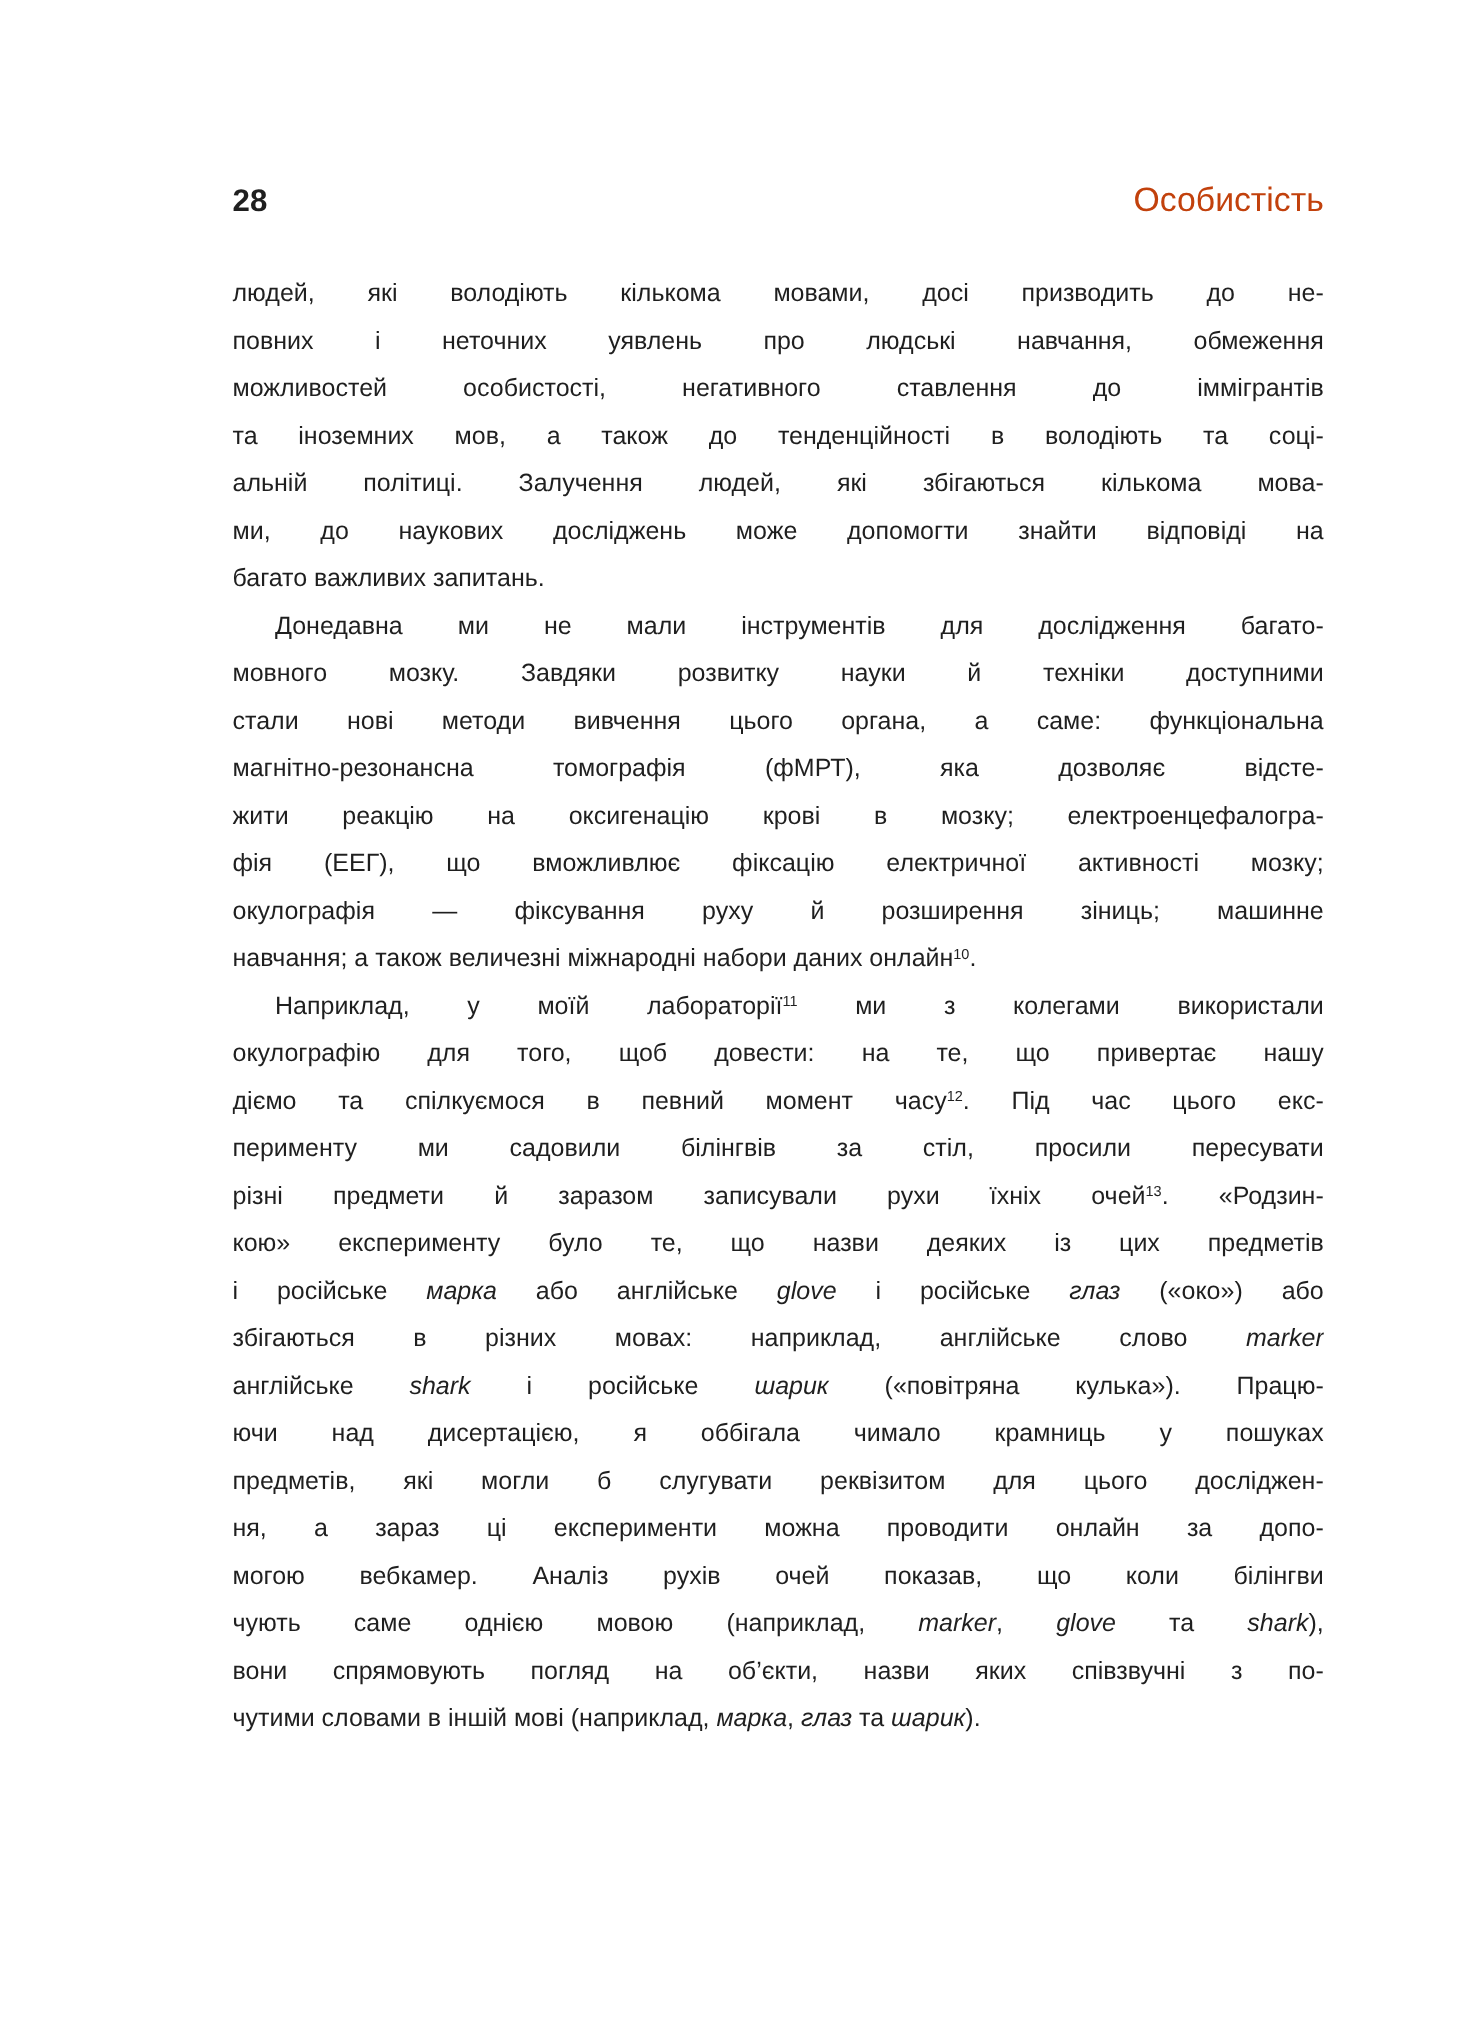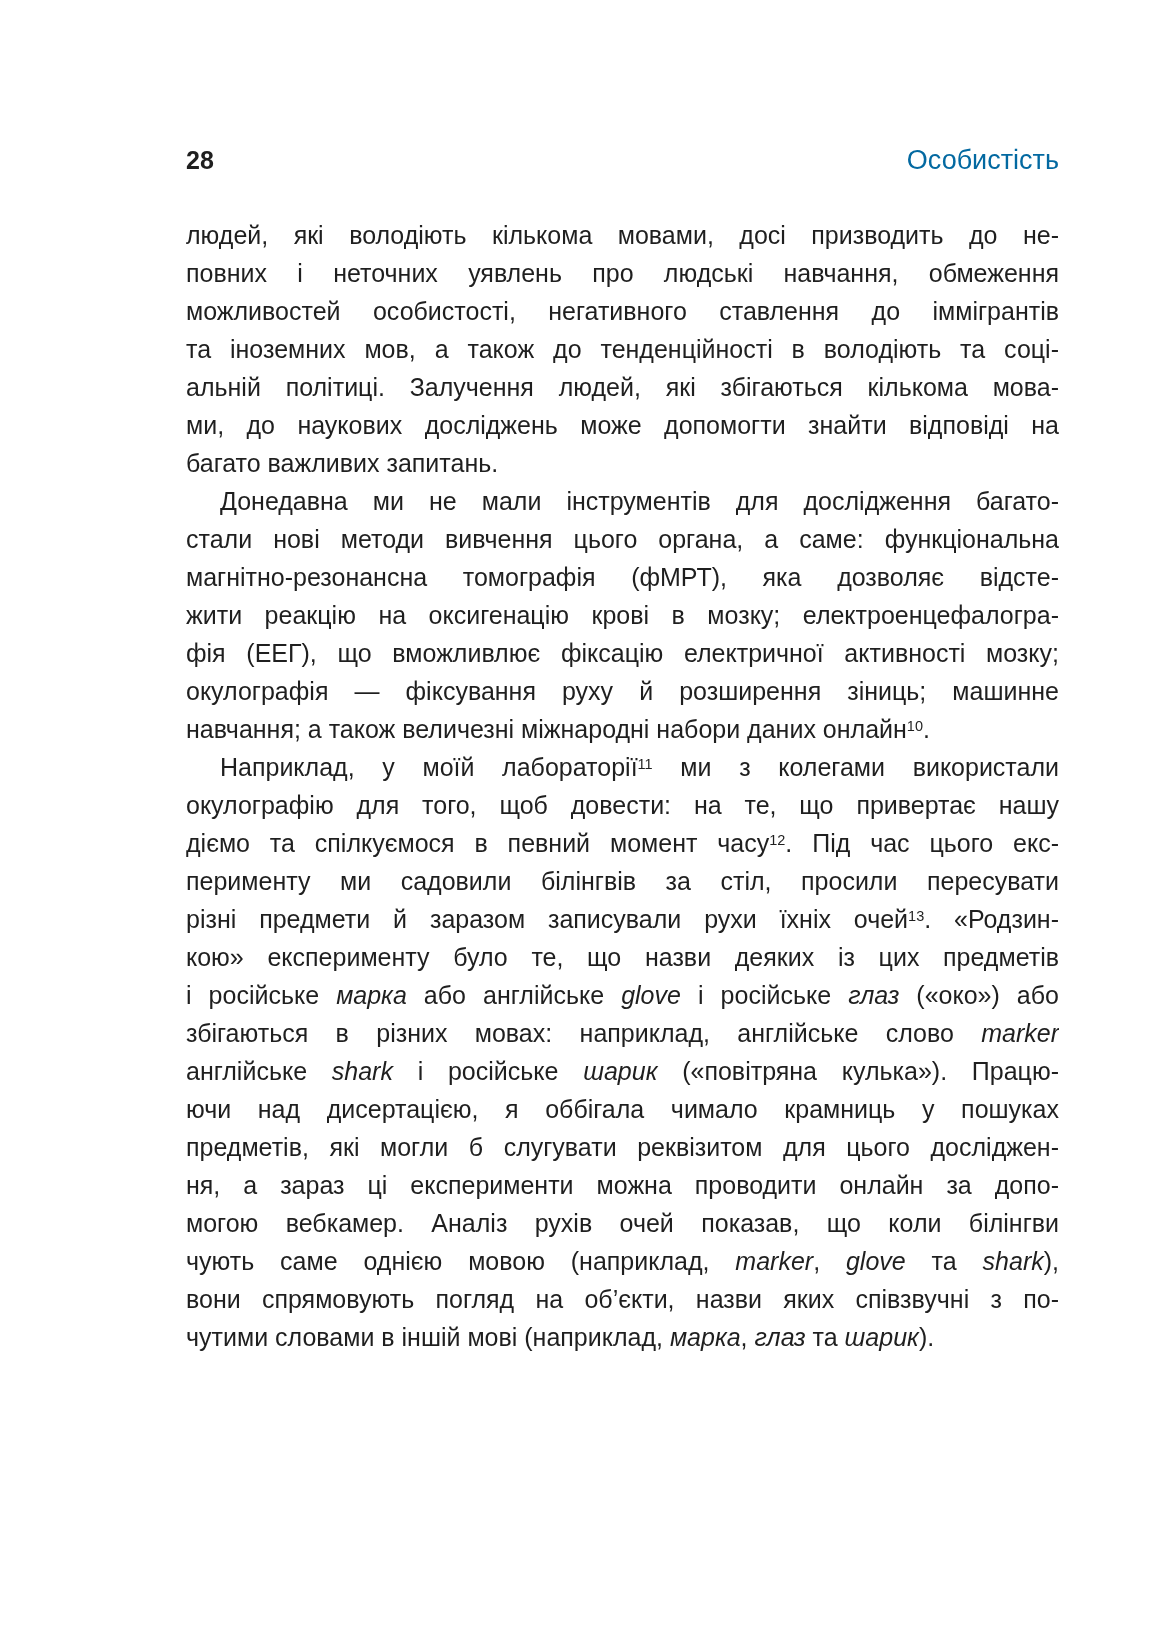--- a/index.html
+++ b/index.html
@@ -28,33 +28,33 @@
   }
   .page-number {
     font-size: 25px;
     font-weight: bold;
     color: #1f1f1f;
     line-height: 1;
   }
   .running-title {
     font-size: 27px;
     font-weight: normal;
-    color: #0369a1;
+    color: #c2410c;
     line-height: 1;
   }
   .body-text {
     position: absolute;
     top: 216px;
     left: 172px;
     width: 873px;
   }
   .line {
     height: 38px;
     line-height: 38px;
-    font-size: 25px;
+    font-size: 20px;
     text-align: justify;
     text-align-last: justify;
     overflow: hidden;
     white-space: nowrap; 
   }
   .line.last {
     text-align-last: left;
   }
   .line.indent {
     padding-left: 34px;
@@ -82,20 +82,21 @@
 
   <main class="body-text">
       <div class="line"><span>людей, які володіють кількома мовами, досі призводить до не-</span></div>
       <div class="line"><span>повних і неточних уявлень про людські навчання, обмеження</span></div>
       <div class="line"><span>можливостей особистості, негативного ставлення до іммігрантів</span></div>
       <div class="line"><span>та іноземних мов, а також до тенденційності в володіють та соці-</span></div>
       <div class="line"><span>альній політиці. Залучення людей, які збігаються кількома мова-</span></div>
       <div class="line"><span>ми, до наукових досліджень може допомогти знайти відповіді на</span></div>
       <div class="line last"><span>багато важливих запитань.</span></div>
       <div class="line indent"><span>Донедавна ми не мали інструментів для дослідження багато-</span></div>
+      <div class="line"><span>мовного мозку. Завдяки розвитку науки й техніки доступними</span></div>
       <div class="line"><span>стали нові методи вивчення цього органа, а саме: функціональна</span></div>
       <div class="line"><span>магнітно-резонансна томографія (фМРТ), яка дозволяє відсте-</span></div>
       <div class="line"><span>жити реакцію на оксигенацію крові в мозку; електроенцефалогра-</span></div>
       <div class="line"><span>фія (ЕЕГ), що вможливлює фіксацію електричної активності мозку;</span></div>
       <div class="line"><span>окулографія — фіксування руху й розширення зіниць; машинне</span></div>
       <div class="line last"><span>навчання; а також величезні міжнародні набори даних онлайн</span><sup class="fn">10</sup><span>.</span></div>
       <div class="line indent"><span>Наприклад, у моїй лабораторії</span><sup class="fn">11</sup><span> ми з колегами використали</span></div>
       <div class="line"><span>окулографію для того, щоб довести: на те, що привертає нашу</span></div>
       <div class="line"><span>діємо та спілкуємося в певний момент часу</span><sup class="fn">12</sup><span>. Під час цього екс-</span></div>
       <div class="line"><span>перименту ми садовили білінгвів за стіл, просили пересувати</span></div>

